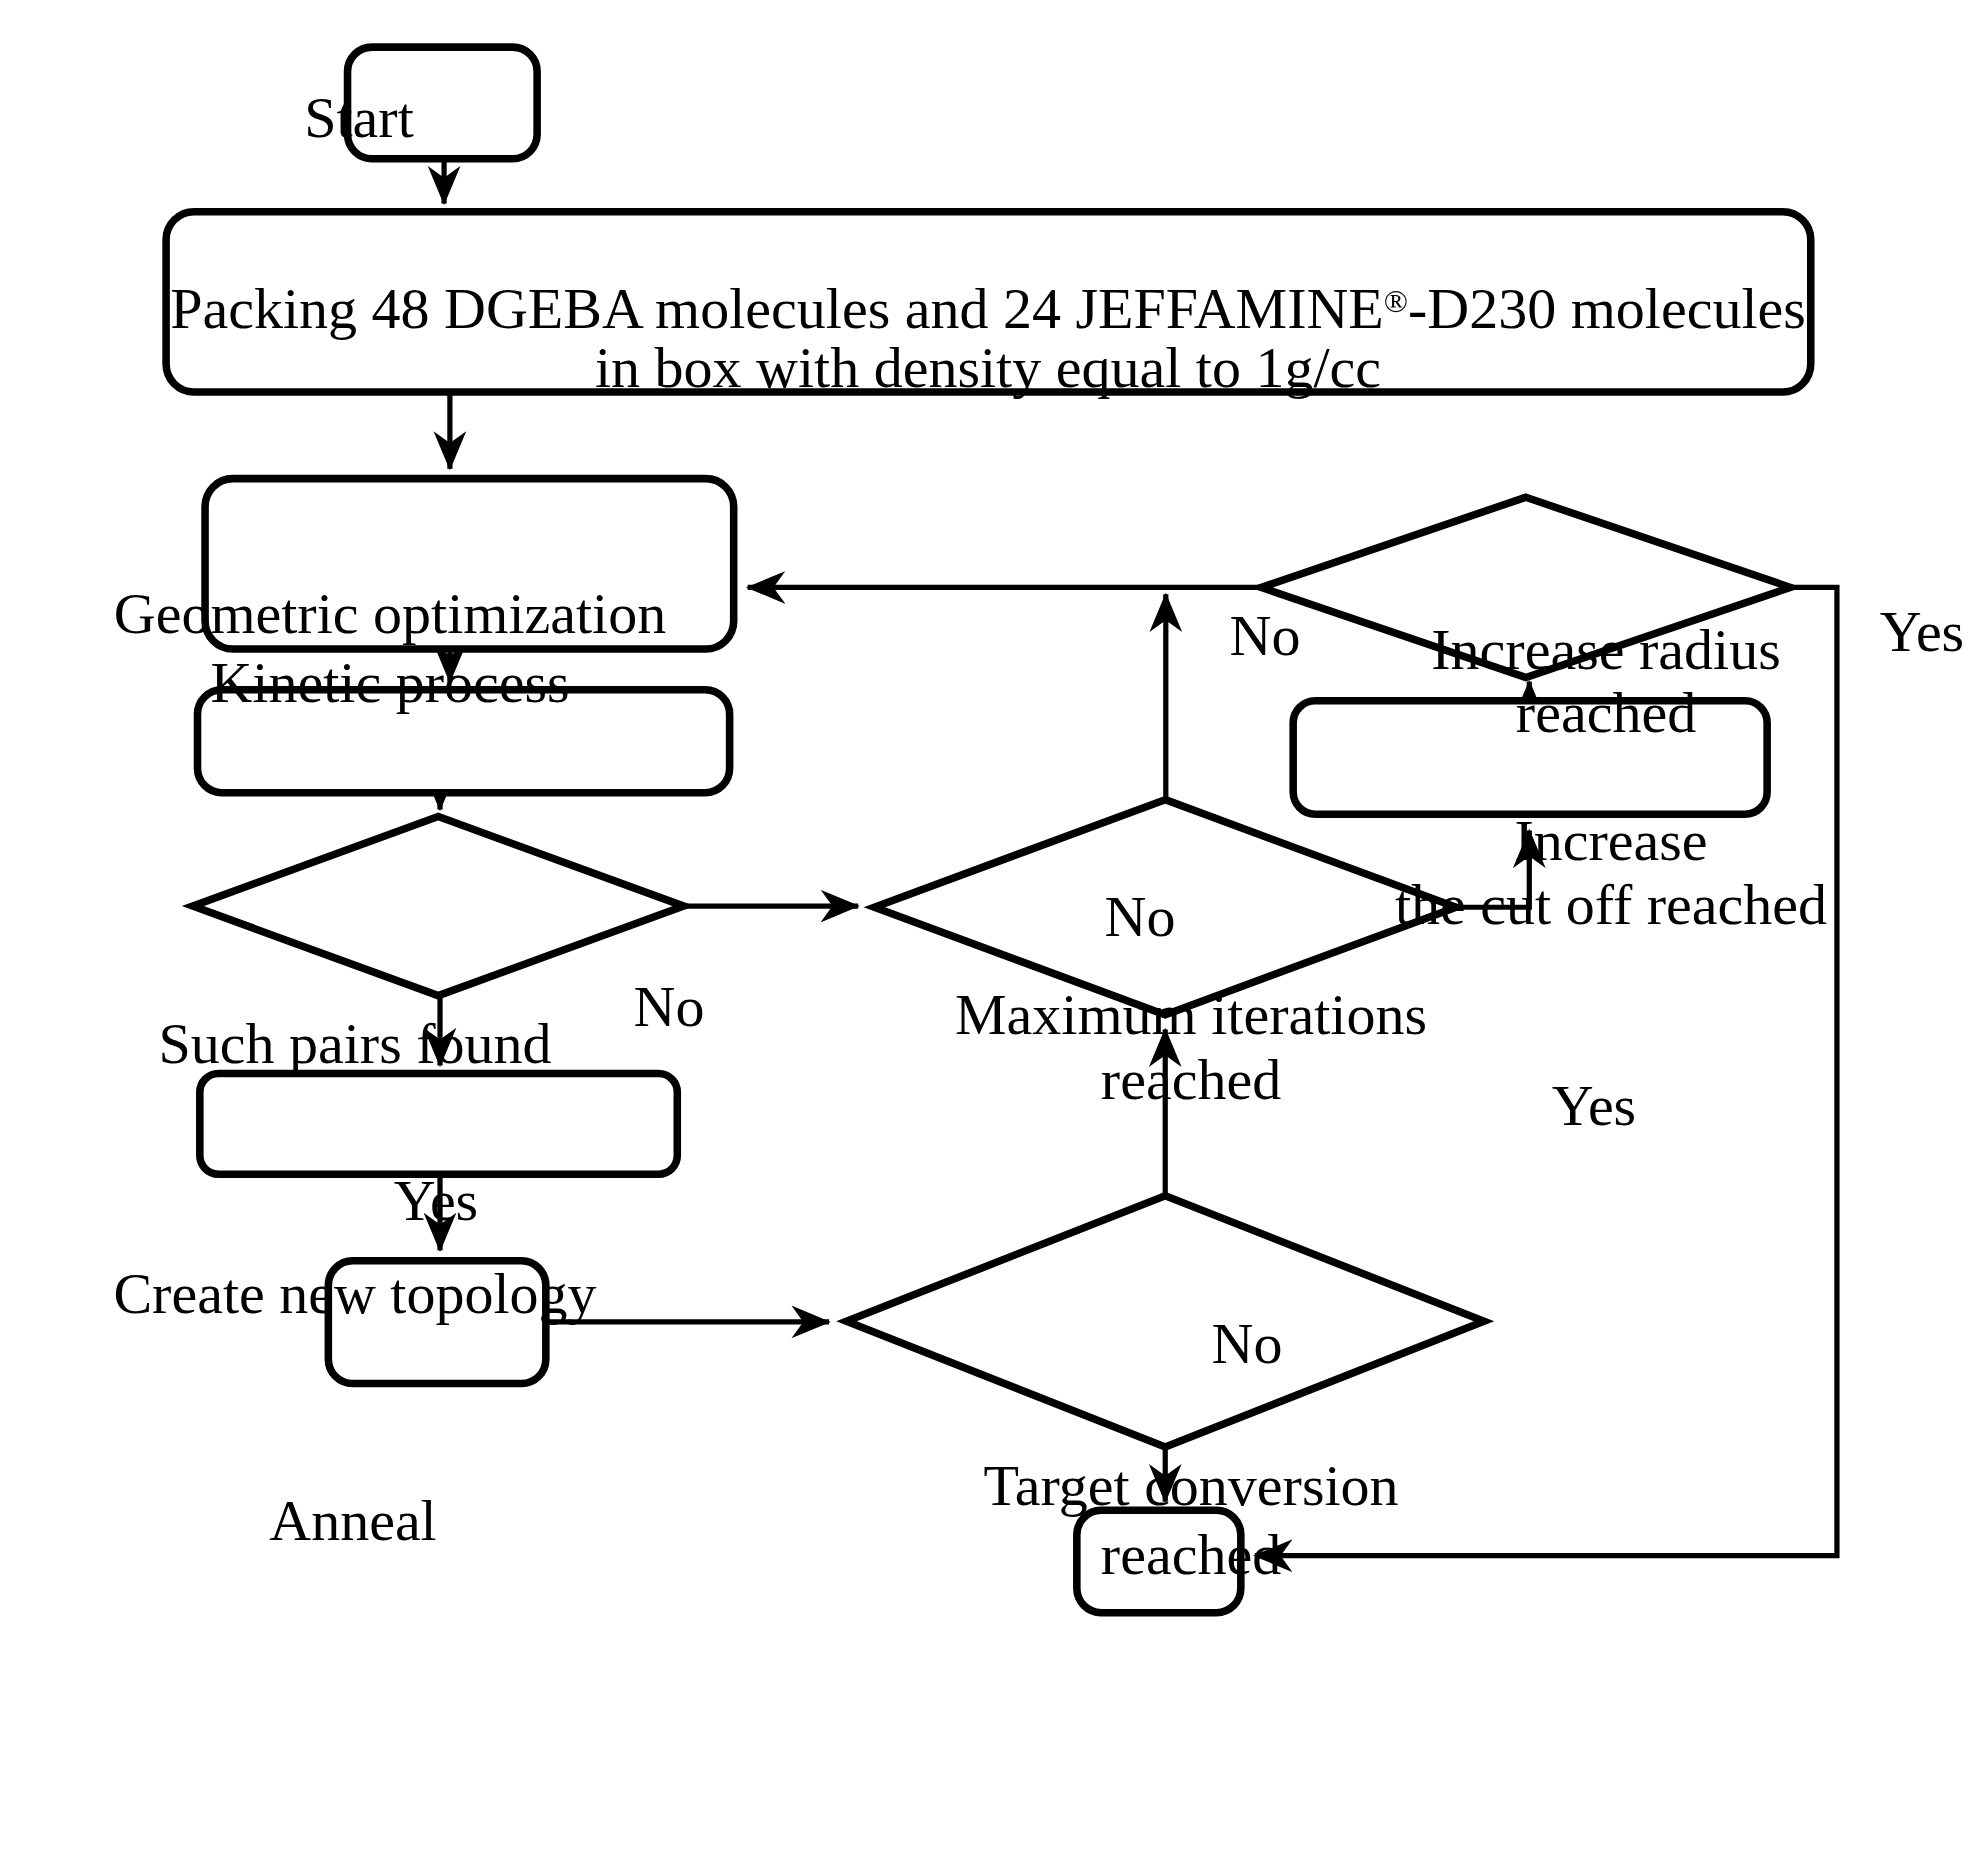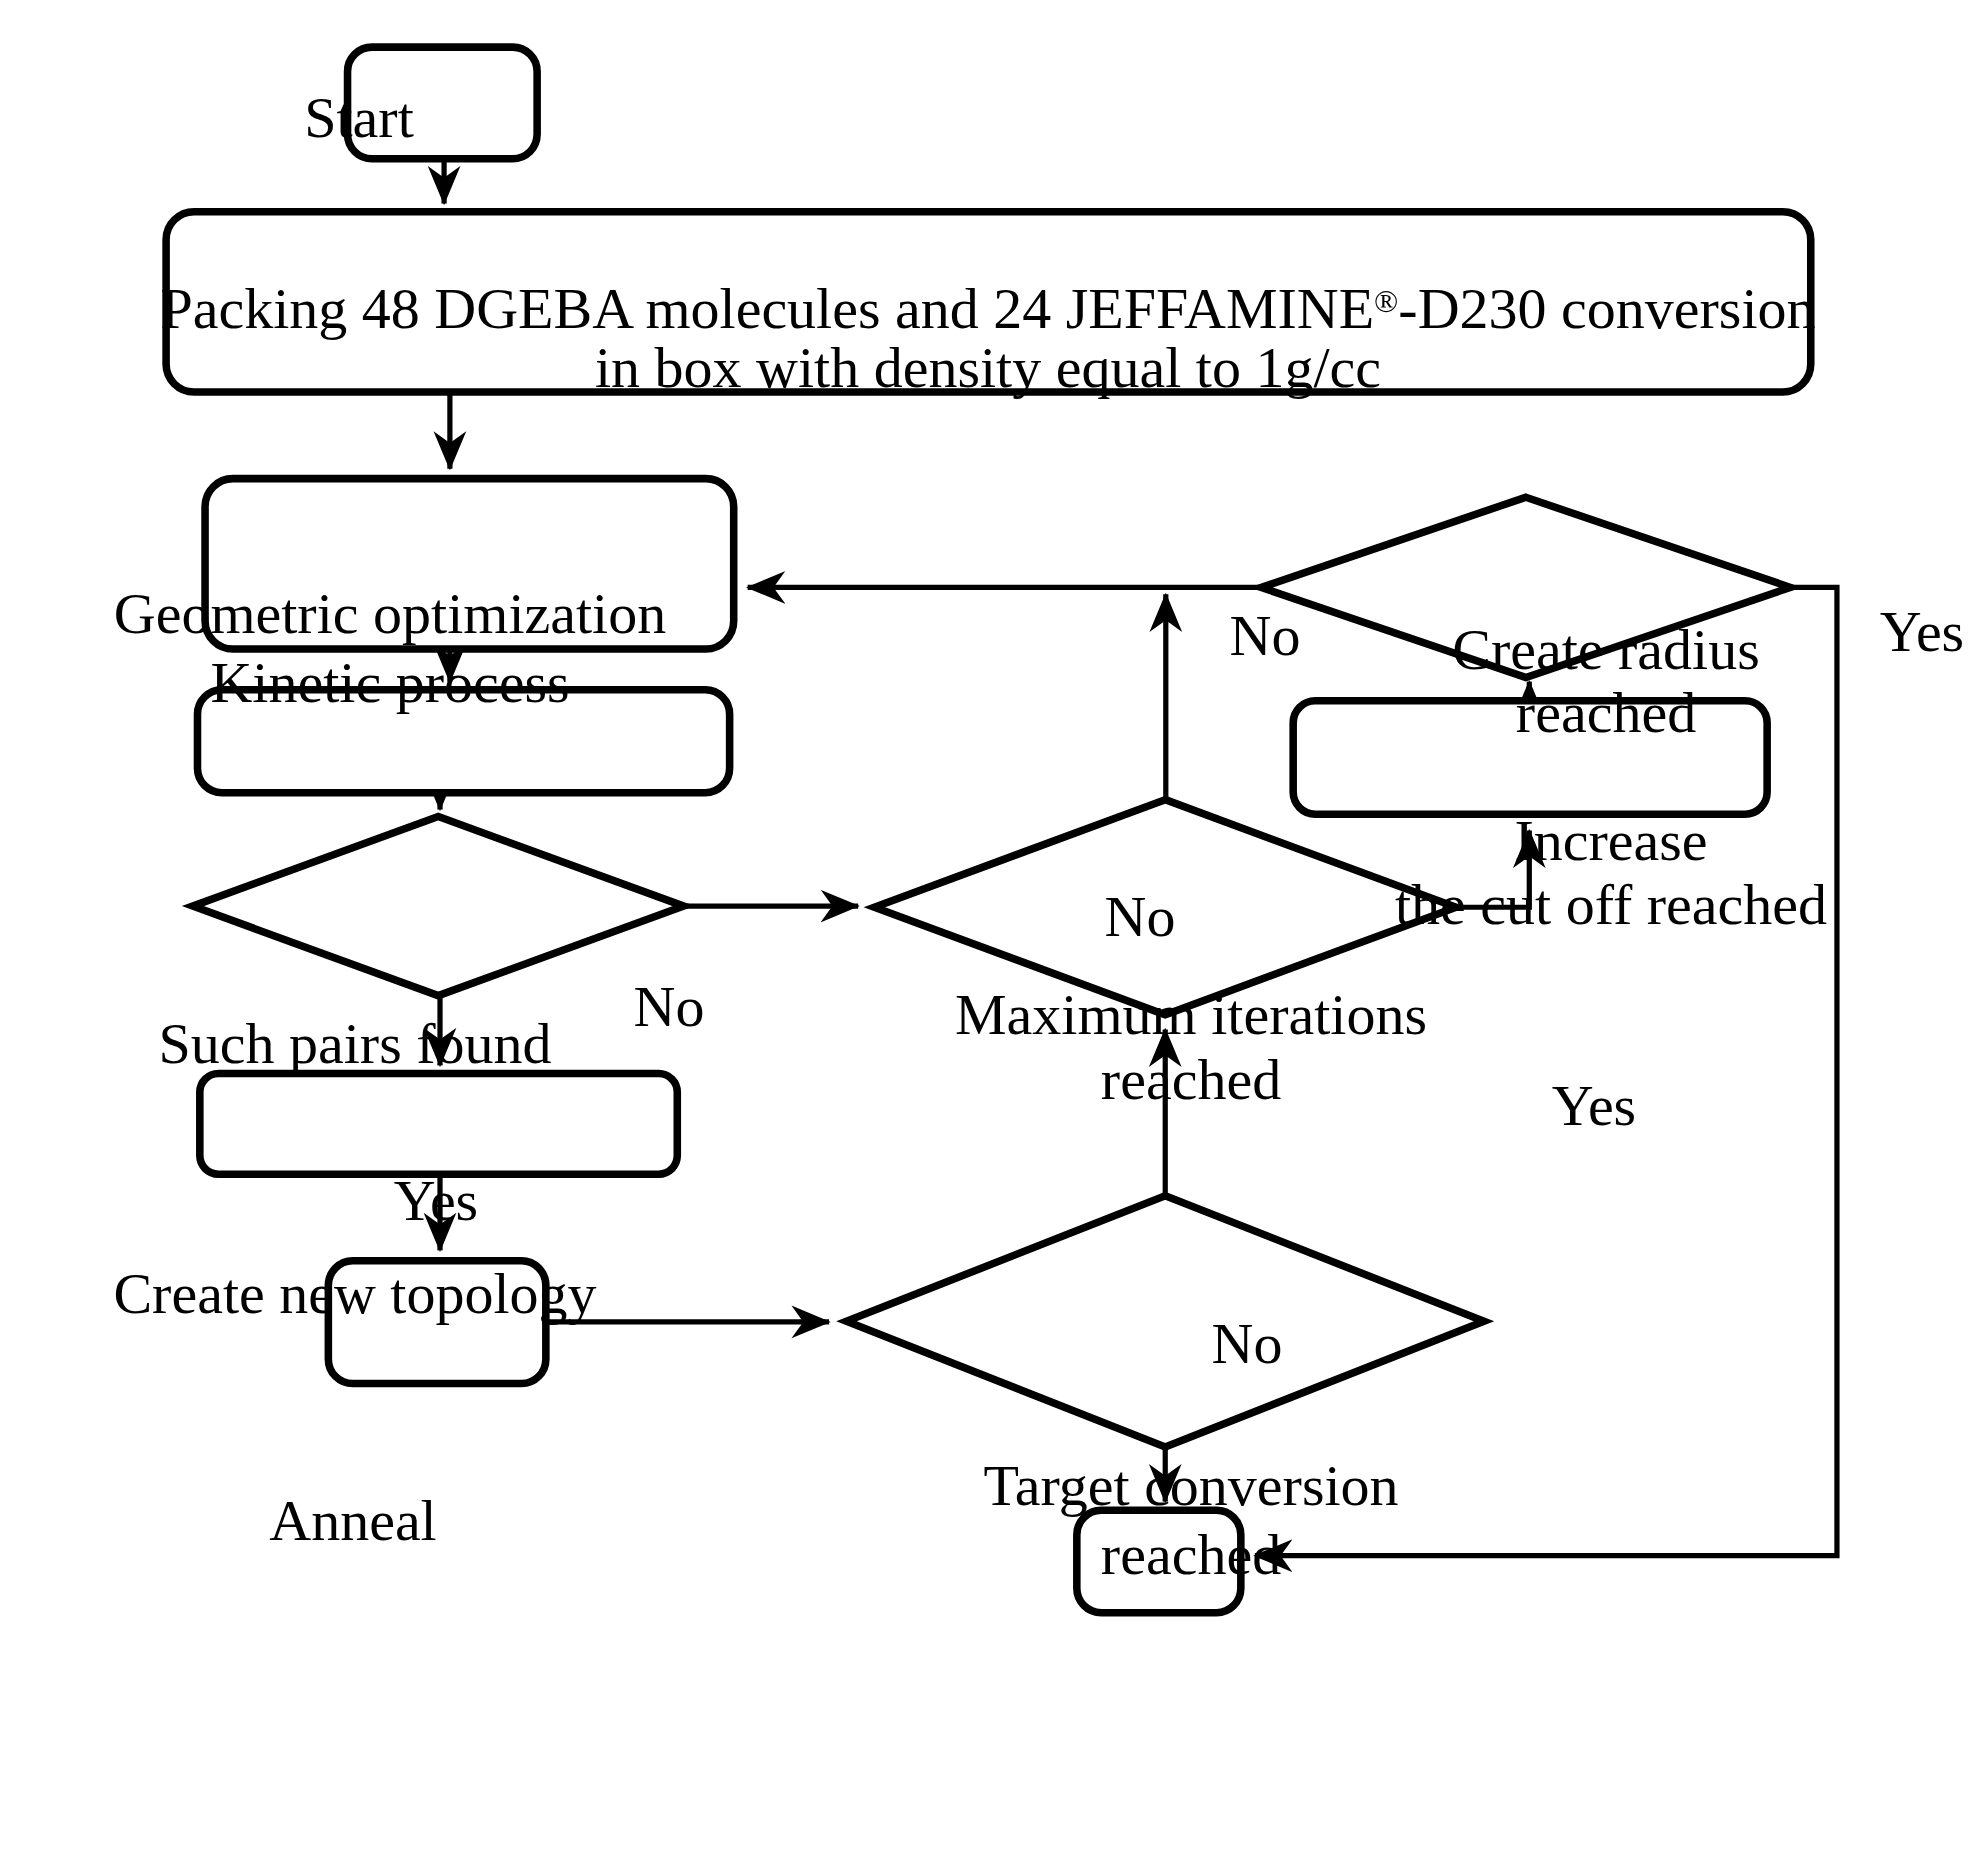--- a/index.html
+++ b/index.html
@@ -88,21 +88,21 @@
       <polygon class="shape" points="1780,1375 2280,1560 1780,1745 1280,1560"></polygon>
       <polygon class="shape" points="1780,2056 2328,2272 1780,2488 1232,2272"></polygon>
       <rect class="shape" x="2000" y="1205" width="815" height="195" rx="38"></rect>
       <polygon class="shape" points="2400,855 2855,1010 2400,1165 1945,1010"></polygon>
       <rect class="shape" x="1628" y="2597" width="282" height="176" rx="42" stroke-width="15"></rect>
     </g>
   </svg>
 
   <div class="t" style="left:359px; top:118px">Start</div>
 
-  <div class="t" style="left:988px; top:309px"><span>Packing 48 DGEBA molecules and 24 JEFFAMINE</span><span class="sup">®</span><span>-D230 conversion</span></div>
+  <div class="t" style="left:988px; top:309px"><span>Packing 48 DGEBA molecules and 24 JEFFAMINE</span><span class="sup">®</span><span>-D230 molecules</span></div>
   <div class="t" style="left:988px; top:368px">in box with density equal to 1g/cc</div>
 
   <div class="t" style="left:390px; top:614px">Geometric optimization</div>
   <div class="t" style="left:390px; top:683px">Kinetic process</div>
 
 
   <div class="t" style="left:355px; top:1044px">Such pairs found</div>
 
   <div class="t" style="left:355px; top:1294px">Create new topology</div>
 
@@ -110,21 +110,21 @@
 
   <div class="t" style="left:1191px; top:1015px">Maximum iterations</div>
   <div class="t" style="left:1191px; top:1080px">reached</div>
 
   <div class="t" style="left:1191px; top:1486px">Target conversion</div>
   <div class="t" style="left:1191px; top:1555px">reached</div>
 
   <div class="t" style="left:1611px; top:841px">Increase</div>
   <div class="t" style="left:1611px; top:905px">the cut off reached</div>
 
-  <div class="t" style="left:1606px; top:650px">Create radius</div>
+  <div class="t" style="left:1606px; top:650px">Increase radius</div>
   <div class="t" style="left:1606px; top:713px">reached</div>
 
   <div class="t" style="left:1184px; top:1794px">Target</div>
 
   <div class="t" style="left:669px; top:1007px">No</div>
   <div class="t" style="left:436px; top:1201px">Yes</div>
   <div class="t" style="left:1140px; top:917px">No</div>
   <div class="t" style="left:1594px; top:1106px">Yes</div>
   <div class="t" style="left:1247px; top:1344px">No</div>
   <div class="t" style="left:1273px; top:1771px">Yes</div>

